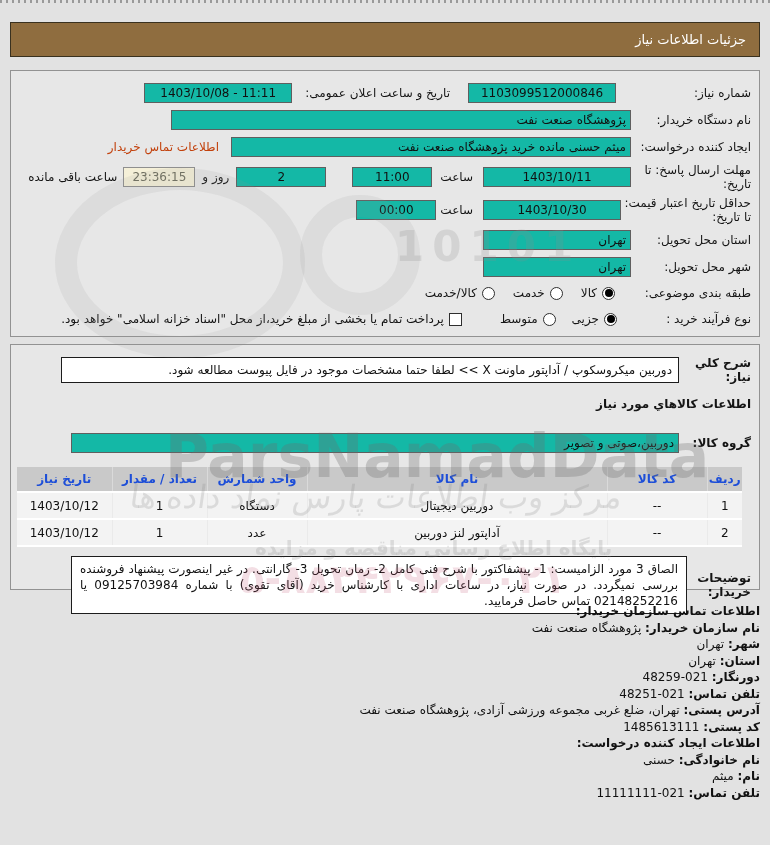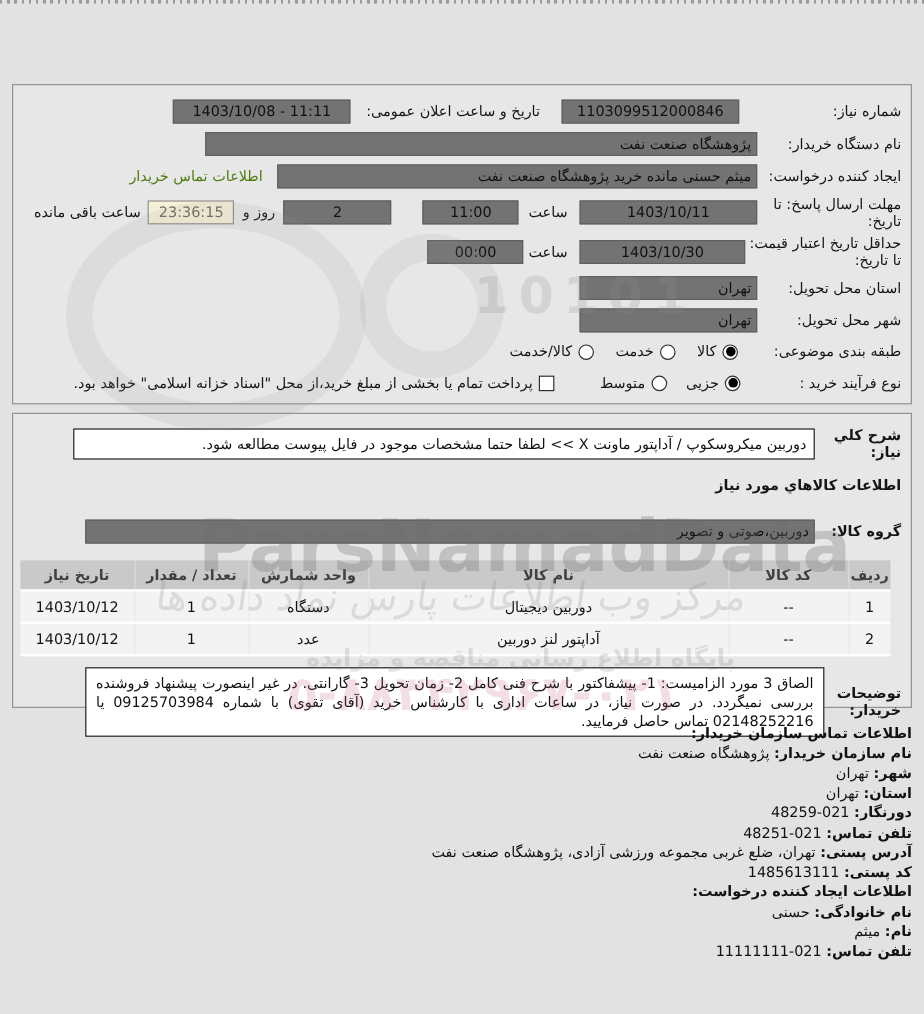--- a/index.html
+++ b/index.html
@@ -12,44 +12,44 @@
   .title-bar { position:absolute; top:22px; right:10px; width:750px; height:35px;
     background:#8f6d3f; border:1px solid #39311f; color:#ffffff; font-size:13px;
     display:flex; align-items:center; padding-right:13px; }
 
   .panel { position:absolute; right:10px; width:750px; background:#e7e7e7; border:1px solid #929292; }
   .panel-1 { top:70px; height:267px; padding:8px 8px 0 8px; display:flex; flex-direction:column; }
   .panel-2 { top:344px; height:246px; padding:11px 8px 0 8px; }
 
   .frow { display:flex; align-items:center; font-size:12px; color:#151515; }
   .lbl { color:#151515; font-size:12px; line-height:14px; }
-  .box { background:#737373; border:1px solid #5f5f5f; height:20px; display:flex; align-items:center;
+  .box { background:#14b8a6; border:1px solid #5f5f5f; height:20px; display:flex; align-items:center;
          font-size:12px; color:#111; padding:0 4px; overflow:hidden; white-space:nowrap; }
   .box.center { justify-content:center; }
   .ltr { direction:ltr; unicode-bidi:isolate; }
 
-  .link { color:#4d7c0f; font-size:12px; cursor:pointer; }
+  .link { color:#c2410c; font-size:12px; cursor:pointer; }
 
   .timerbox { background:#f5f0d8; border:1px solid #8f8f8f; color:#6e6e5e; }
 
   .radio { width:13px; height:13px; border:1px solid #2e2e2e; border-radius:50%; background:#fff;
            display:inline-block; position:relative; flex:none; }
   .radio.selected::after { content:""; position:absolute; inset:1.5px; background:#000; border-radius:50%; }
   .opt { display:flex; align-items:center; gap:5px; }
   .checkbox { width:13px; height:13px; border:1px solid #2e2e2e; background:#fff; flex:none; }
 
   .bold { font-weight:bold; }
 
   .descbox, .notesbox { background:#fff; border:1px solid #1c1c1c; font-size:12px; color:#111; }
   .descbox { height:26px; display:flex; align-items:center; padding:0 6px; white-space:nowrap; overflow:hidden; }
   .notesbox { padding:4px 8px; line-height:16px; text-align:justify; text-align-last:right; }
 
   table.goods { border-collapse:collapse; width:725px; margin:12px 9px 0 0; font-size:12px; }
   table.goods th { background:#c9c9c9; font-weight:bold; height:25px; border-bottom:2px solid #fff;
-                   border-left:1px solid #dadada; color:#404040; }
+                   border-left:1px solid #dadada; color:#1d4ed8; }
   table.goods td { background:#f3f3f3; height:27px; text-align:center; border-bottom:2px solid #fff;
                    border-left:1px solid #eaeaea; color:#111; }
   table.goods th:last-child, table.goods td:last-child { border-left:none; }
 
   .contact { position:absolute; top:603px; right:10px; width:750px; font-size:12px; color:#111;
              line-height:16.5px; text-align:right; }
   .contact .hdr { font-weight:bold; }
   .contact .clabel { font-weight:bold; }
 
   
@@ -62,20 +62,23 @@
   .wm-fa2 { top:536px; left:255px; font-size:20px; font-weight:bold; color:rgba(130,130,130,0.22); }
   .wm-phone { top:556px; left:240px; font-size:40px; font-weight:bold; color:rgba(196,90,120,0.20); direction:ltr; }
 </style>
 </head>
 <body>
 
 <div class="page">
 
   <div class="top-dots"></div>
 
+  <div class="title-bar">
+    <span>جزئیات اطلاعات نیاز</span>
+  </div>
 
   <div class="panel panel-1">
 
     <div class="frow" style="height:27px;">
       <div class="lbl" style="width:135px;">شماره نیاز:</div>
       <div class="box center ltr" style="width:148px;">1103099512000846</div>
       <div class="lbl" style="margin-right:18px;">تاریخ و ساعت اعلان عمومی:</div>
       <div class="box center ltr" style="width:148px; margin-right:13px;">1403/10/08 - 11:11</div>
     </div>
 

